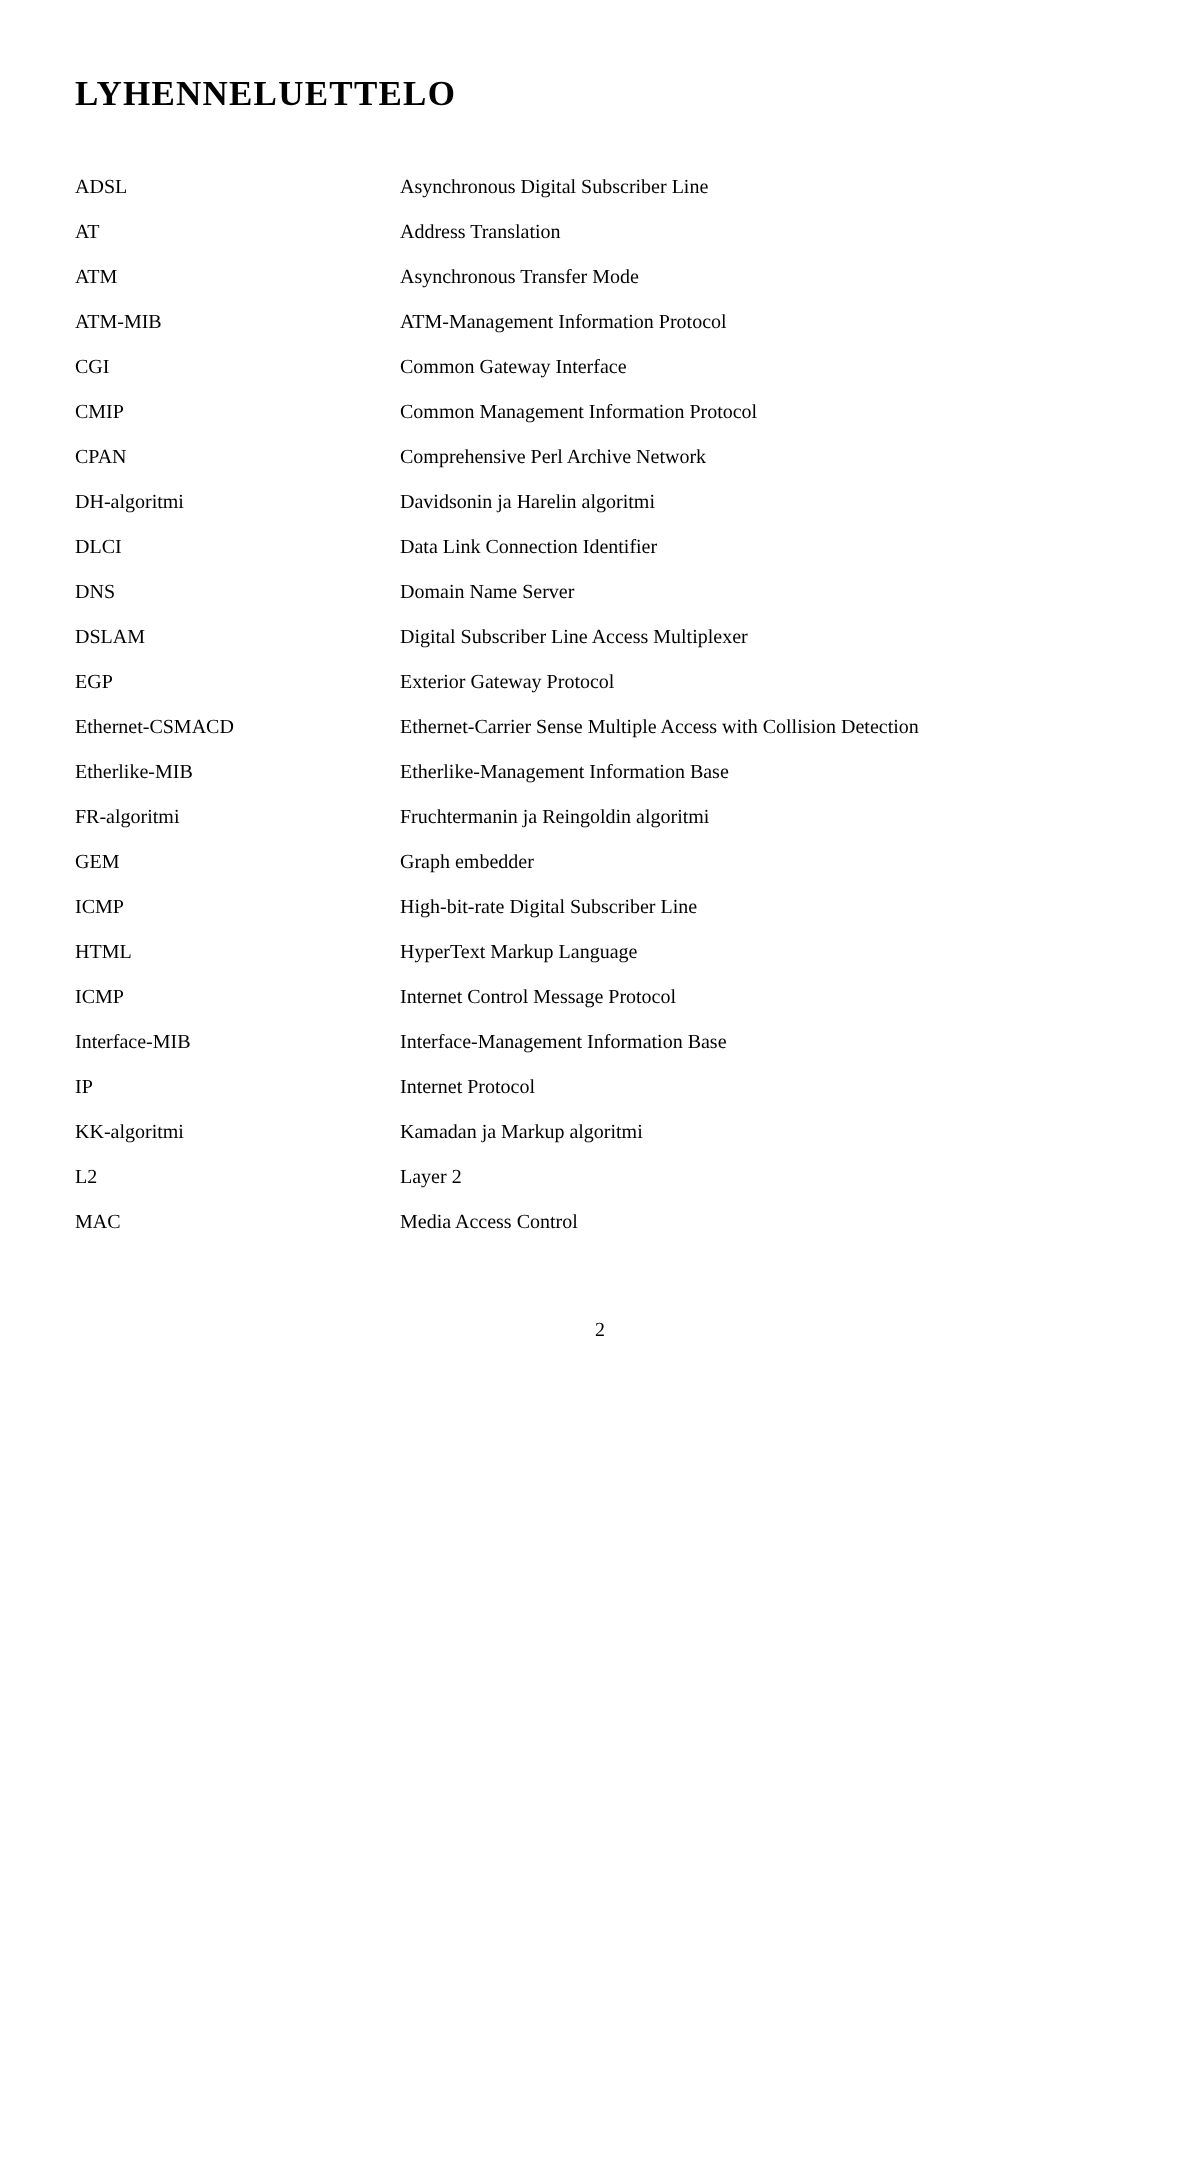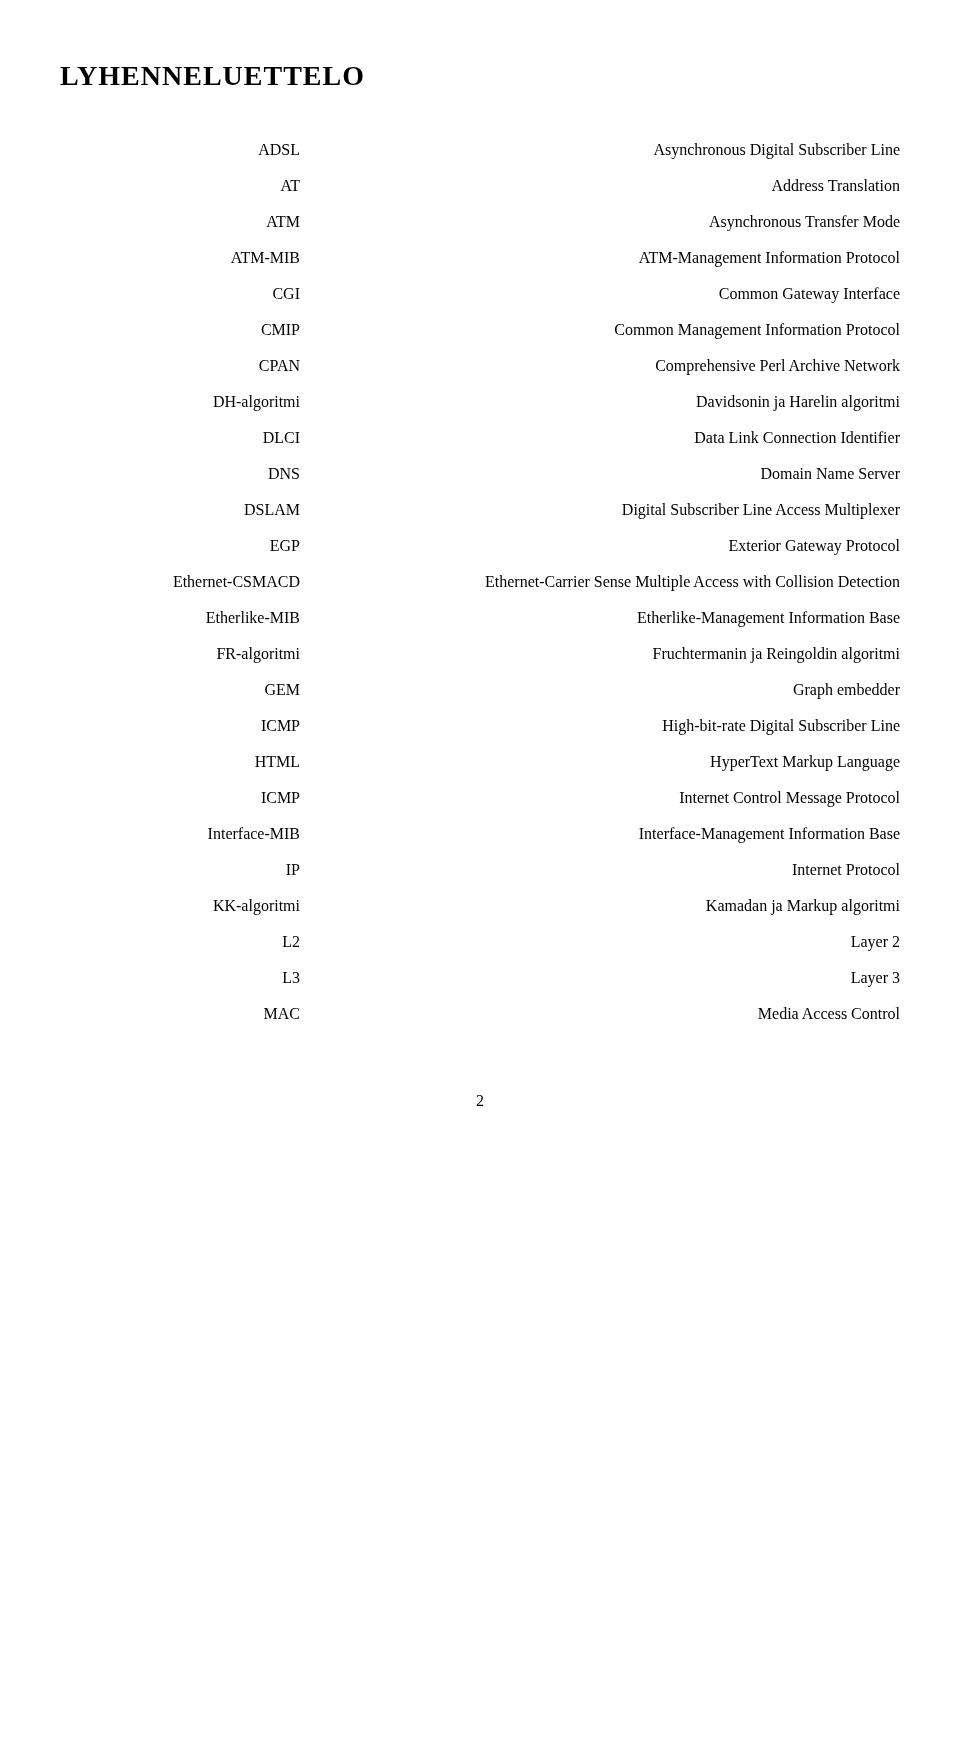--- a/index.html
+++ b/index.html
@@ -21,21 +21,20 @@
     .page-title {
       font-size: 28px;
       font-weight: bold;
       margin-bottom: 40px;
       letter-spacing: 1px;
     }
 
     .abbreviation-table {
       width: 100%;
       border-collapse: collapse;
-      text-align: right;
     }
 
     .abbreviation-table tr td {
       padding: 6px 0;
       vertical-align: top;
       line-height: 1.5;
     }
 
     .abbreviation-table tr td:first-child {
       width: 260px;
@@ -146,23 +145,19 @@
       </tr>
       <tr>
         <td>KK-algoritmi</td>
         <td>Kamadan ja Markup algoritmi</td>
       </tr>
       <tr>
         <td>L2</td>
         <td>Layer 2</td>
       </tr>
       <tr>
-        <td>L3</td>
-        <td>Layer 3</td>
-      </tr>
-      <tr>
         <td>MAC</td>
         <td>Media Access Control</td>
       </tr>
     </tbody>
 </table>
 
 <div class="page-number">2</div>
 
 </body></html>

